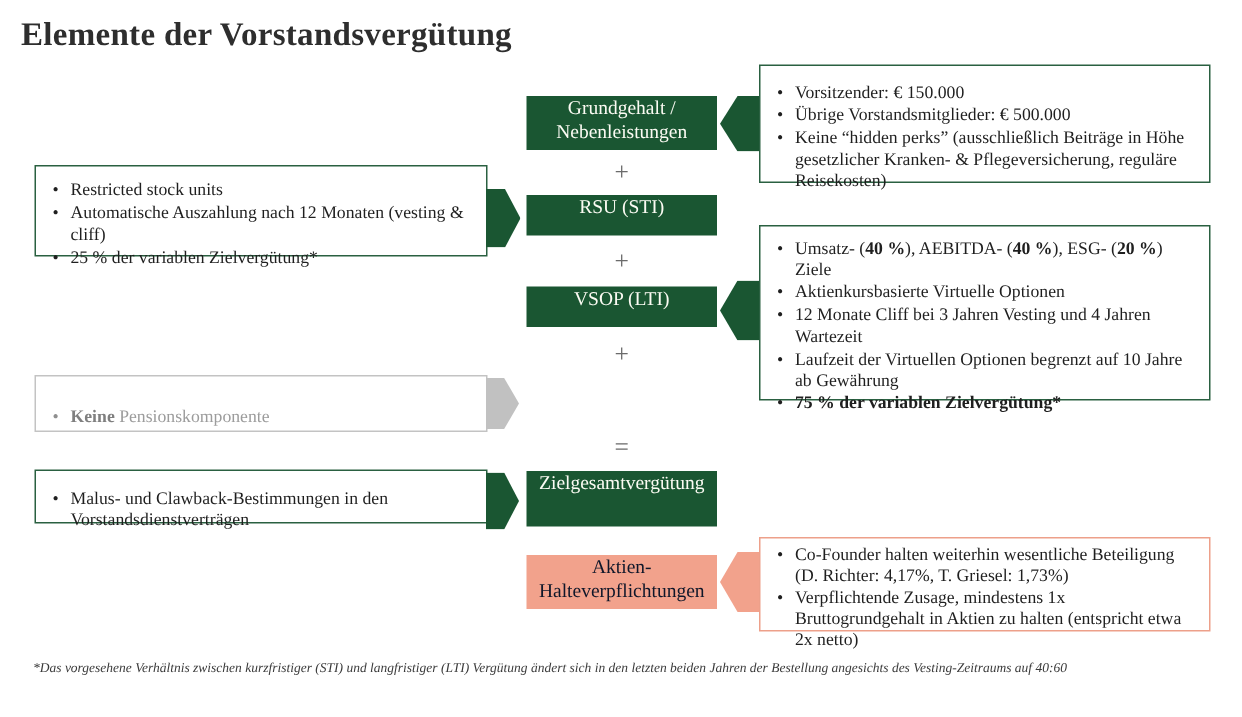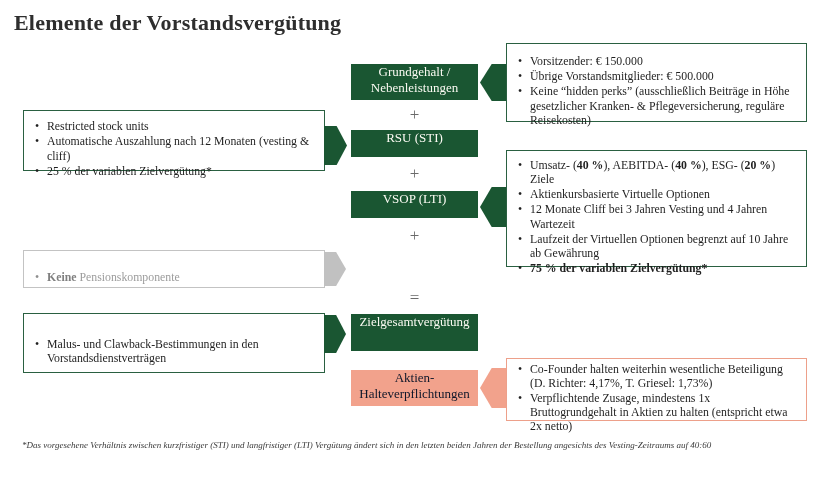--- a/index.html
+++ b/index.html
@@ -88,21 +88,21 @@
   </div>
   <div class="arrow pt-right fill-green" style="left:324px;top:126px;width:23px;height:39px;"></div>
 
   <div class="callout gray-border gray-text" style="left:23px;top:250px;width:302px;height:38px;">
     <ul>
         <li><span class="rb">Keine</span><span> Pensionskomponente</span></li>
       </ul>
   </div>
   <div class="arrow pt-right fill-gray" style="left:324px;top:252px;width:22px;height:34px;"></div>
 
-  <div class="callout" style="left:23px;top:313px;width:302px;height:60px;">
+  <div class="callout" style="left:23px;top:313px;width:302px;height:36px;">
     <ul>
         <li><span>Malus- und Clawback-Bestimmungen in den Vorstandsdienstverträgen</span></li>
       </ul>
   </div>
   <div class="arrow pt-right fill-green" style="left:324px;top:315px;width:22px;height:38px;"></div>
 
   <div class="arrow pt-left fill-green" style="left:480px;top:64px;width:26px;height:37px;"></div>
   <div class="callout" style="left:506px;top:43px;width:301px;height:79px;">
     <ul>
         <li><span>Vorsitzender: € 150.000</span></li>

